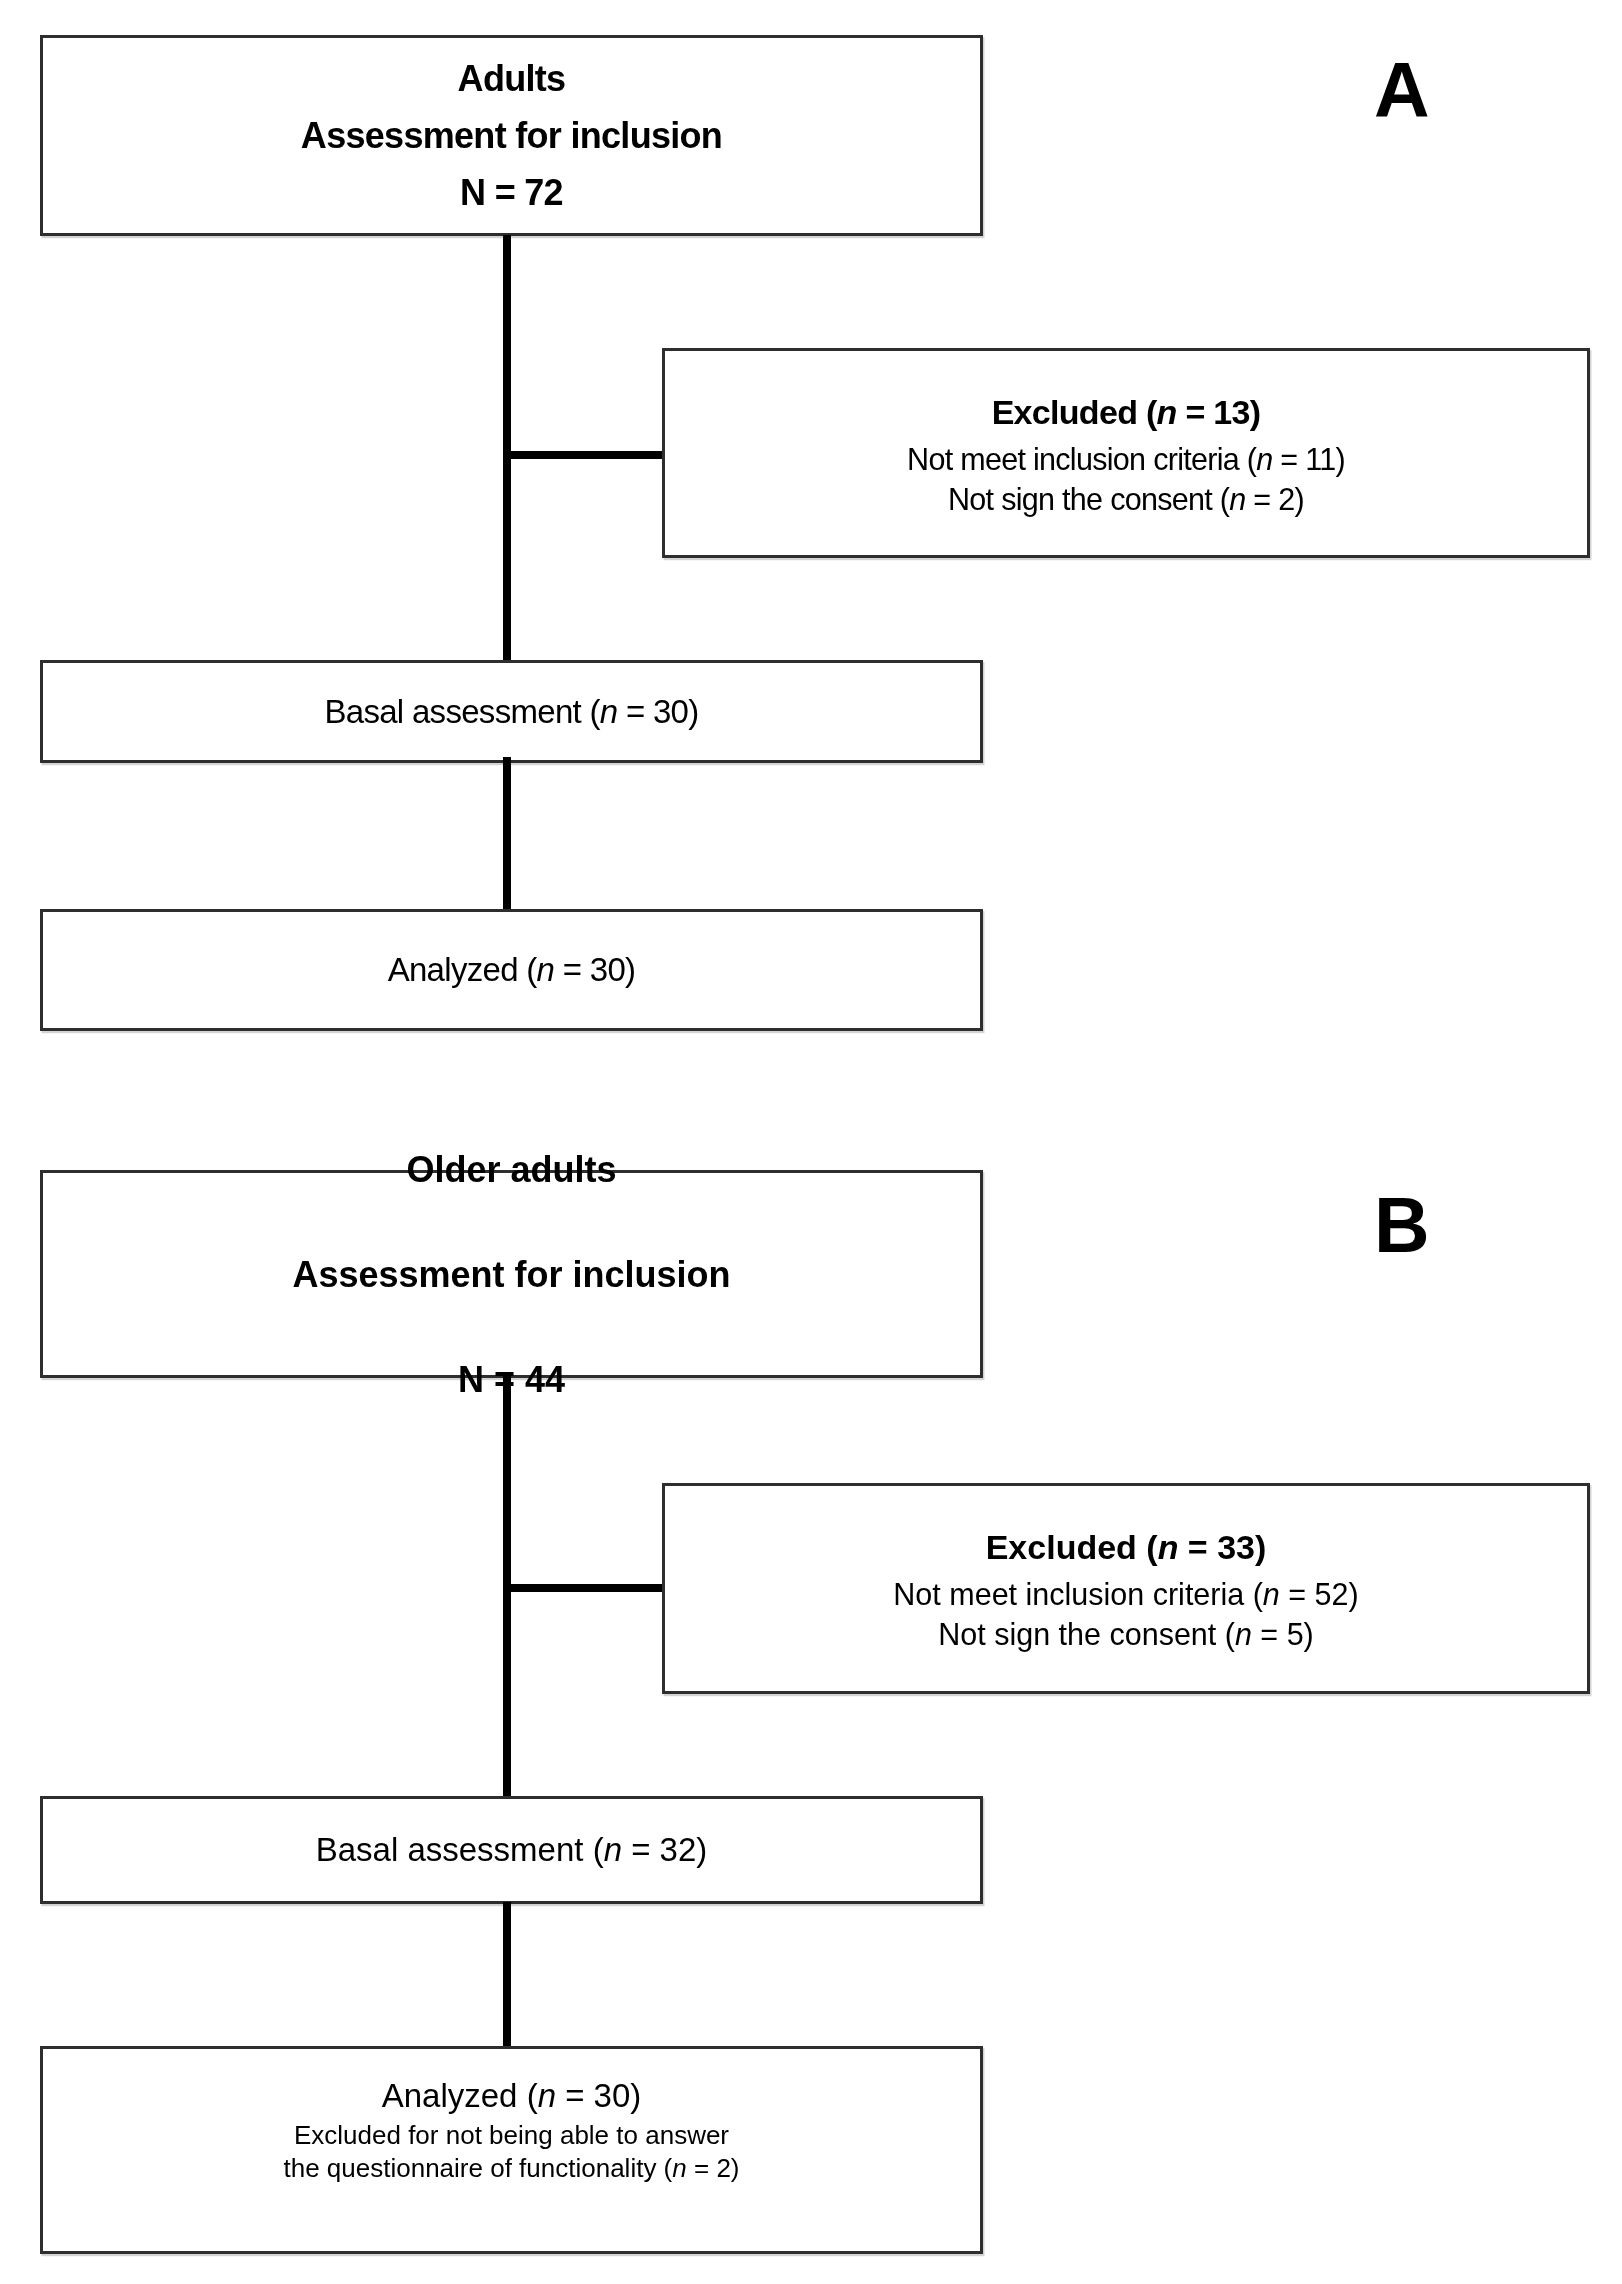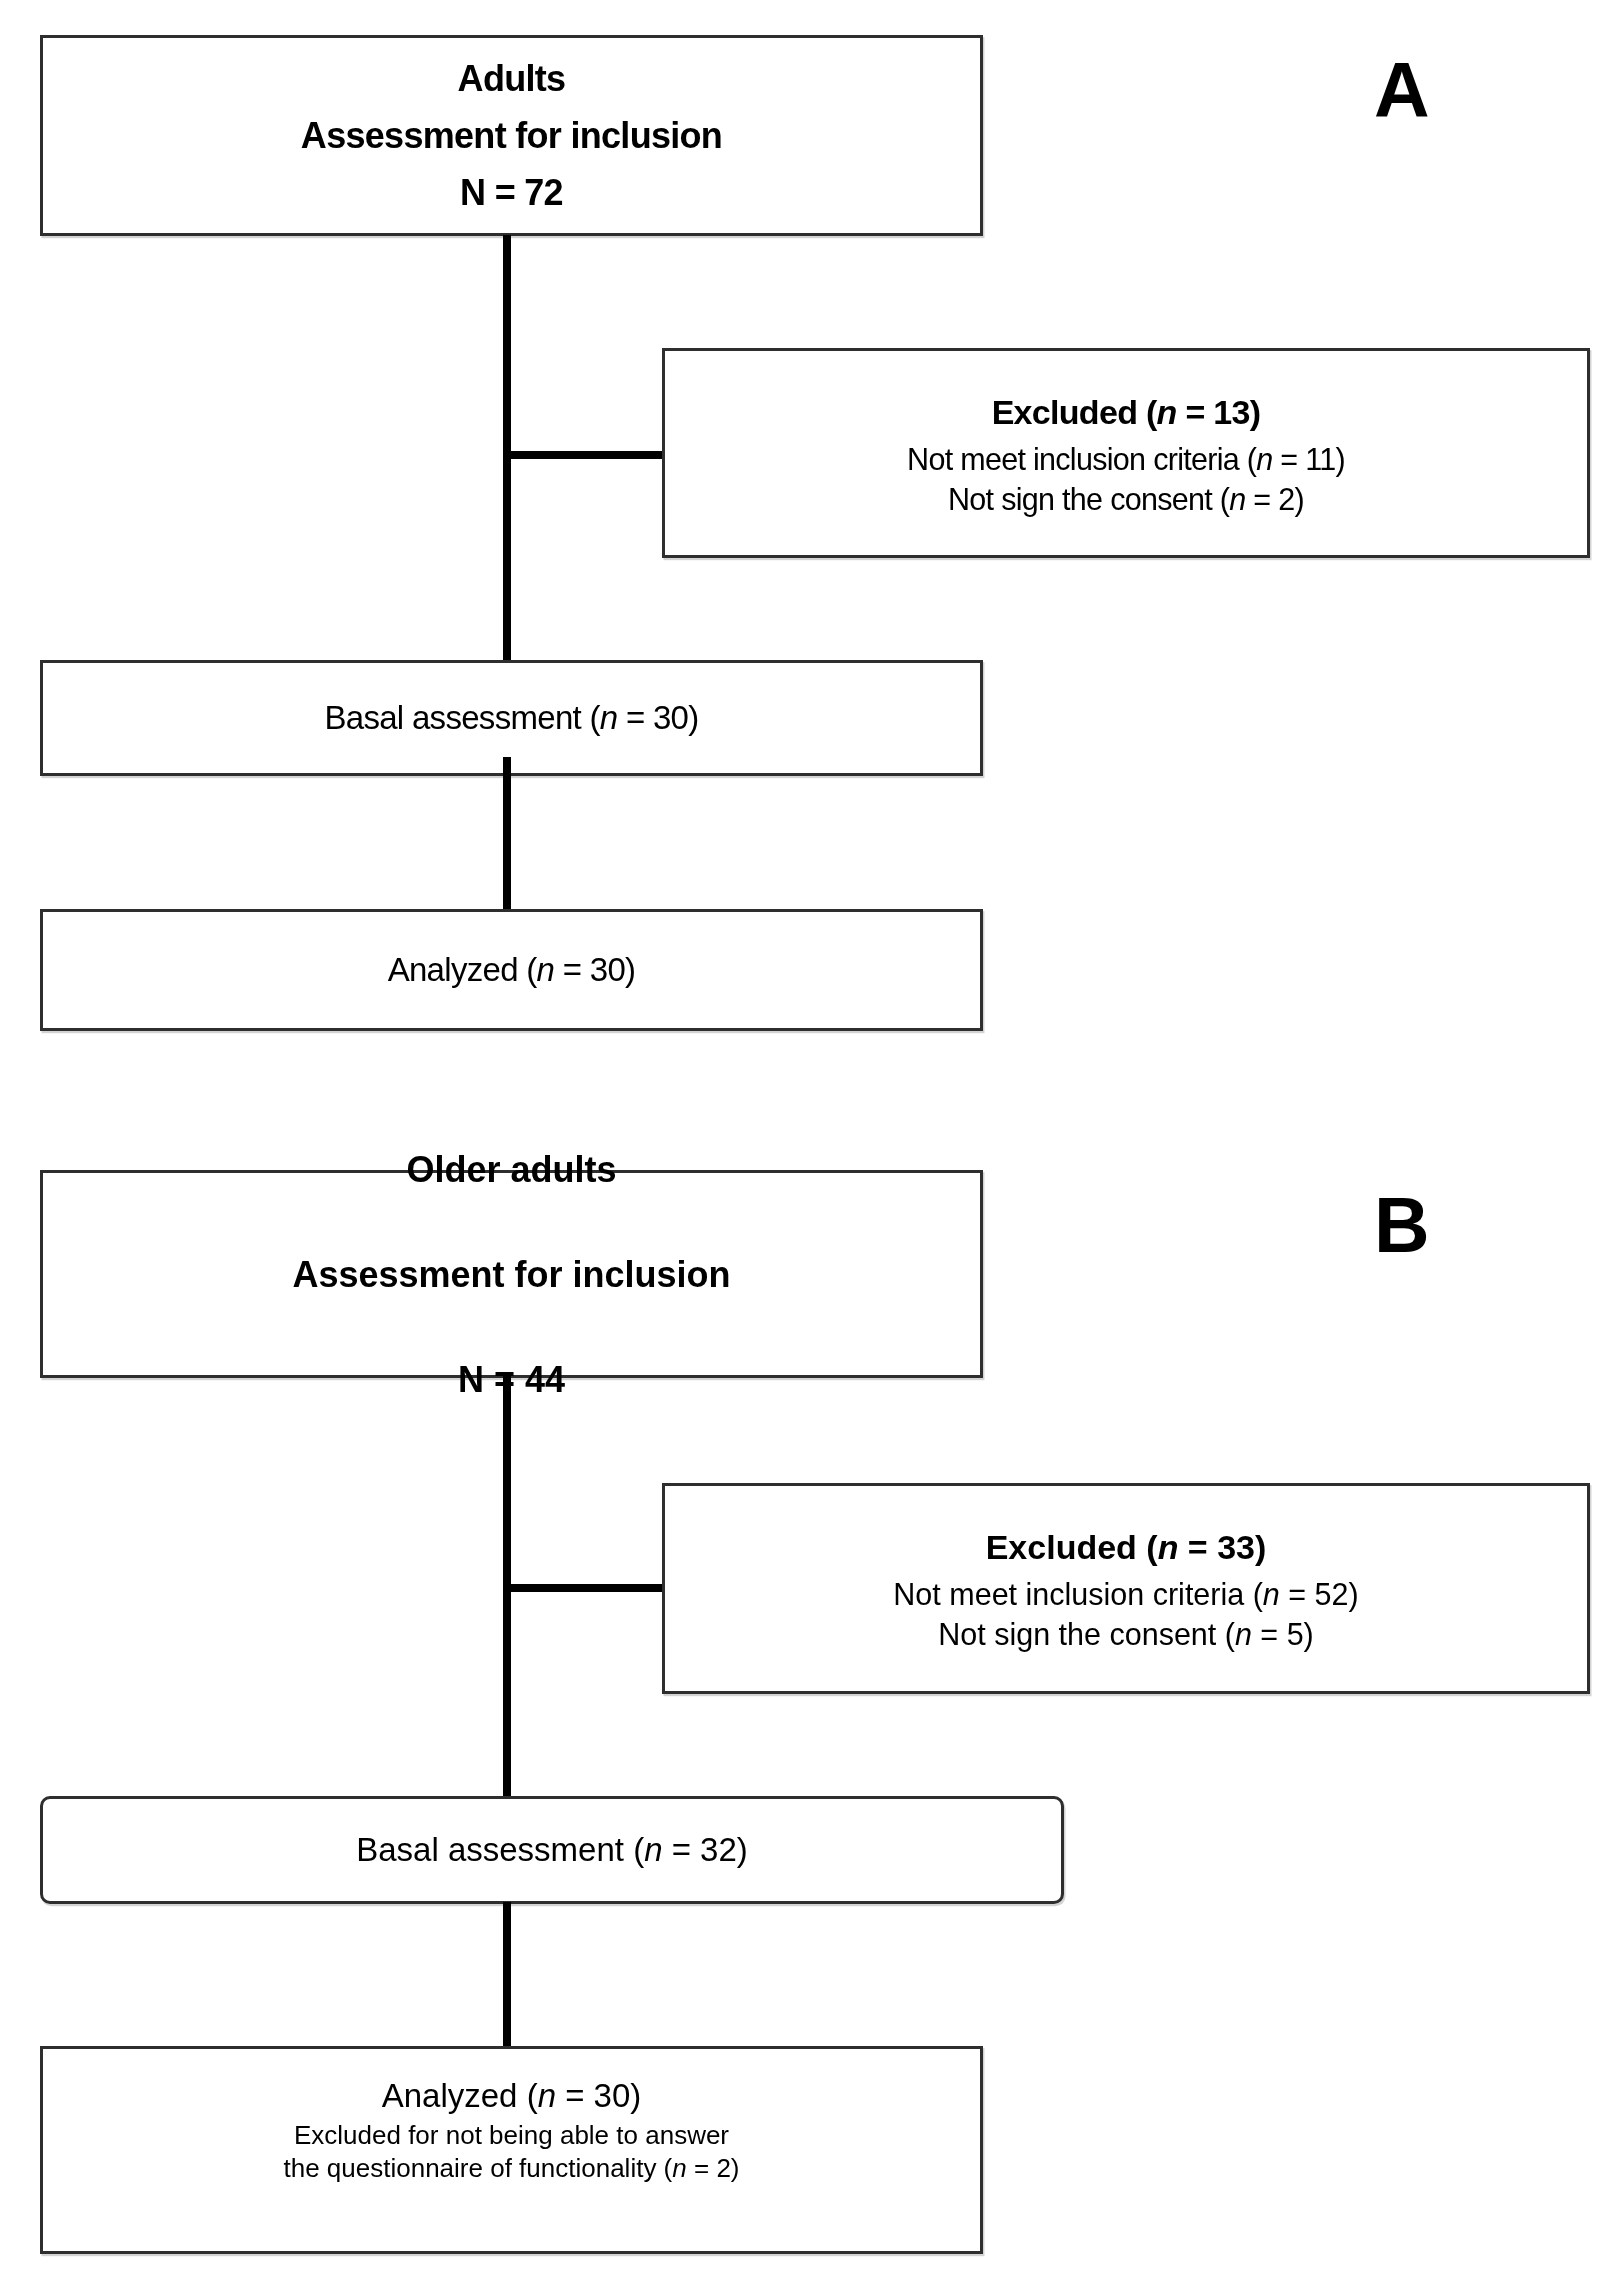--- a/index.html
+++ b/index.html
@@ -64,21 +64,21 @@
 
     <div class="line" style="left:503px; top:235px; width:8.2px; height:428px;"></div>
     <div class="line" style="left:503px; top:451px; width:159px; height:8.2px;"></div>
 
     <div class="box" style="left:662px; top:348px; width:928px; height:210px;">
       <div class="excl-title"><span>Excluded (</span><span class="it">n</span><span> = 13)</span></div>
       <div class="excl-item"><span>Not meet inclusion criteria (</span><span class="it">n</span><span> = 11)</span></div>
       <div class="excl-item"><span>Not sign the consent (</span><span class="it">n</span><span> = 2)</span></div>
     </div>
 
-    <div class="box" style="left:40px; top:660px; width:943px; height:116px;">
+    <div class="box" style="left:40px; top:660px; width:943px; height:103px;">
       <div class="sline"><span>Basal assessment (</span><span class="it">n</span><span> = 30)</span></div>
     </div>
 
     <div class="line" style="left:503px; top:757px; width:8.2px; height:154px;"></div>
 
     <div class="box" style="left:40px; top:909px; width:943px; height:122px;">
       <div class="sline"><span>Analyzed (</span><span class="it">n</span><span> = 30)</span></div>
     </div>
 
   </div>
@@ -95,21 +95,21 @@
 
     <div class="line" style="left:503px; top:1376px; width:8.2px; height:421px;"></div>
     <div class="line" style="left:503px; top:1584px; width:159px; height:8.2px;"></div>
 
     <div class="box" style="left:662px; top:1483px; width:928px; height:211px;">
       <div class="excl-title"><span>Excluded (</span><span class="it">n</span><span> = 33)</span></div>
       <div class="excl-item"><span>Not meet inclusion criteria (</span><span class="it">n</span><span> = 52)</span></div>
       <div class="excl-item"><span>Not sign the consent (</span><span class="it">n</span><span> = 5)</span></div>
     </div>
 
-    <div class="box" style="left:40px; top:1796px; width:1024px; height:108px;border-radius:10px;">
+    <div class="box" style="left:40px; top:1796px; width:943px; height:108px;">
       <div class="sline"><span>Basal assessment (</span><span class="it">n</span><span> = 32)</span></div>
     </div>
 
     <div class="line" style="left:503px; top:1902px; width:8.2px; height:146px;"></div>
 
     <div class="box top-align" style="left:40px; top:2046px; width:943px; height:208px;">
       <div class="analyzed-title"><span>Analyzed (</span><span class="it">n</span><span> = 30)</span></div>
       <div class="note-line">Excluded for not being able to answer</div>
       <div class="note-line"><span>the questionnaire of functionality (</span><span class="it">n</span><span> = 2)</span></div>
     </div>

